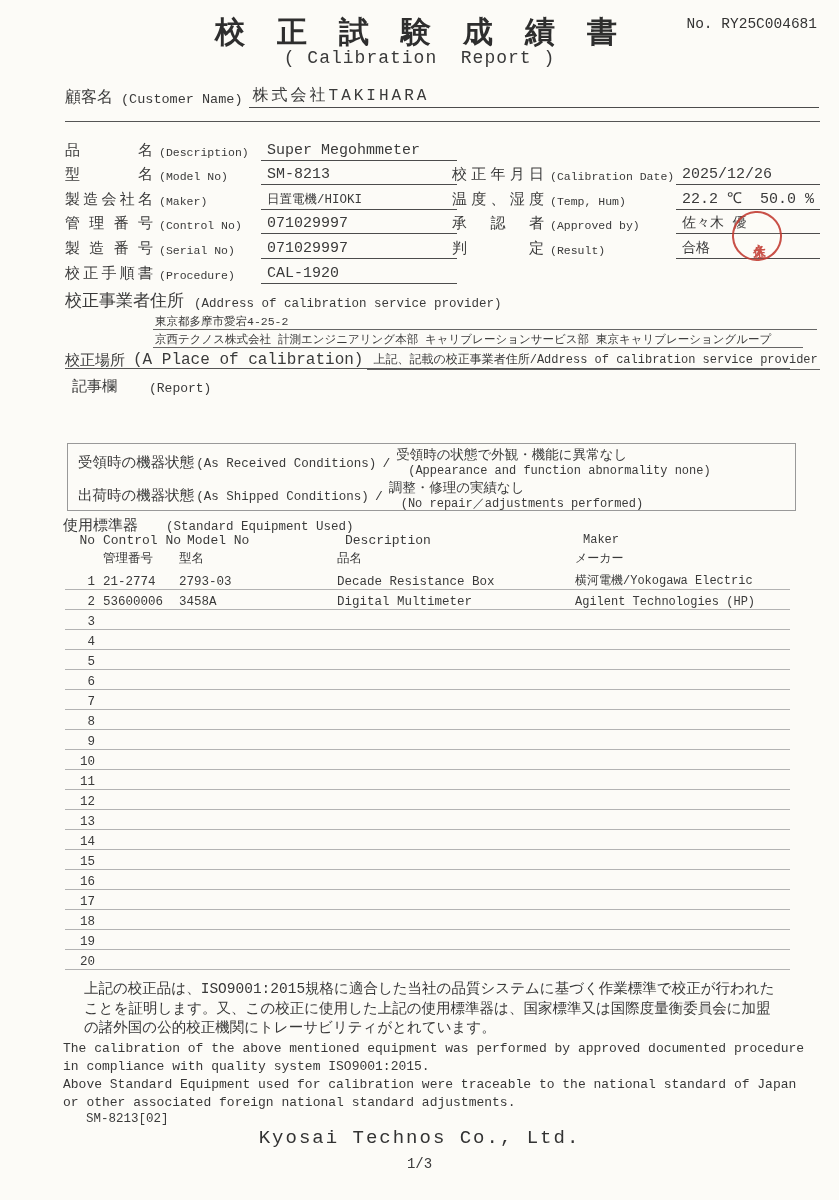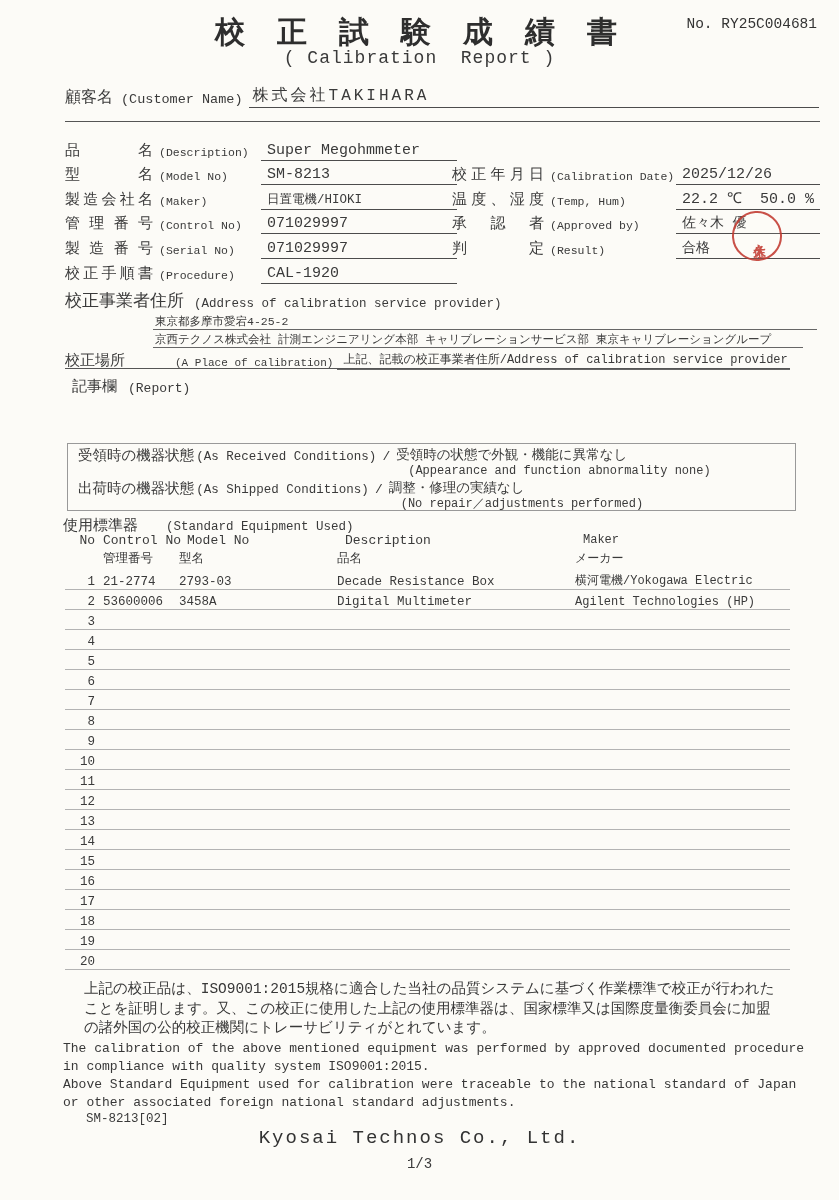--- a/index.html
+++ b/index.html
@@ -50,28 +50,28 @@
   .addr-block{top:289px;left:65px;right:20px;}
   .addr-head{display:flex;align-items:flex-end;}
   .addr-jp{font-size:17px;white-space:nowrap;}
   .addr-en{font-size:12.5px;padding:0 0 1px 10px;white-space:nowrap;}
   .addr-line{margin-left:88px;border-bottom:1px solid #666;font-size:11.5px;
              padding:2px 2px 0 2px;white-space:nowrap;overflow:hidden;}
   .addr-line1{width:660px;}
   .addr-line2{width:646px;}
   .place-row{display:flex;align-items:flex-end;margin-top:3px;width:725px;}
   .place-jp{font-size:15px;white-space:nowrap;}
-  .place-en{font-size:11px;padding:0 4px 1px 8px;white-space:nowrap;margin-left:42px;}
+  .place-en{font-size:16px;padding:0 4px 1px 8px;white-space:nowrap;}
   .place-val{flex:1;border-bottom:1px solid #666;font-size:12px;padding:0 2px 1px 6px;white-space:nowrap;}
   .report-note{top:377px;left:72px;display:flex;align-items:flex-end;}
   .note-jp{font-size:15px;}
-  .note-en{font-size:13px;padding-left:11px;}
+  .note-en{font-size:13px;padding-left:32px;}
   
   .cond-box{top:443px;left:67px;width:729px;height:68px;border:1.5px solid #999;box-sizing:border-box;}
-  .cond-row{position:absolute;left:10px;right:6px;display:flex;align-items:flex-start;}
+  .cond-row{position:absolute;left:10px;right:6px;display:flex;align-items:center;}
   .cond-row1{top:4px;}
   .cond-row2{top:37px;}
   .cond-jp{font-size:14.5px;white-space:nowrap;line-height:17px;}
   .cond-en{font-size:12.5px;white-space:nowrap;padding:2px 4px 0 2px;line-height:15px;}
   .cond-sep{font-size:13px;padding:1px 6px 0 2px;line-height:16px;}
   .cond-val-jp{font-size:13.5px;line-height:16px;white-space:nowrap;}
   .cond-val-en{font-size:12px;line-height:14px;margin-left:12px;white-space:nowrap;}
   
   .equip-title{top:516px;left:63px;display:flex;align-items:flex-end;gap:16px;}
   .eq-t-jp{font-size:15px;}

